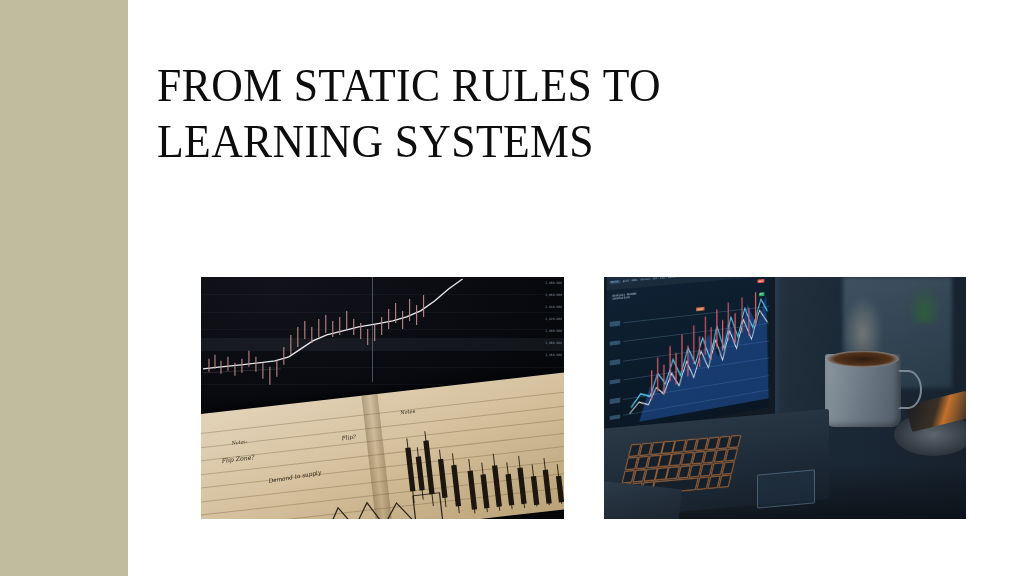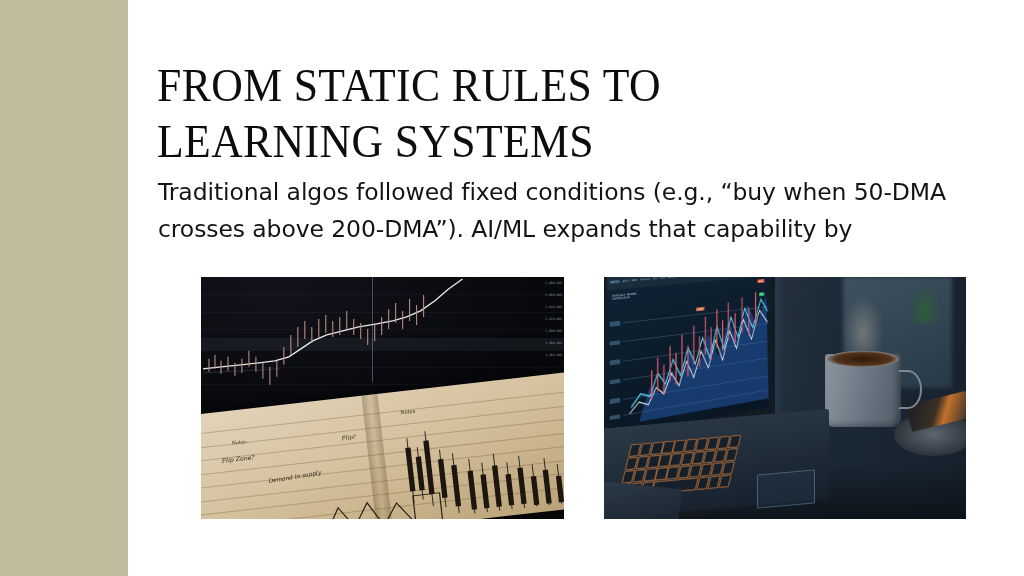--- a/index.html
+++ b/index.html
@@ -444,21 +444,20 @@
 </style>
 </head>
 <body>
 
 <div id="slide">
 
   <div id="side-band"></div>
 
   <h1 id="slide-title">From static rules to learning systems</h1>
 
-  <p id="slide-body">Traditional algos followed fixed conditions (e.g., “buy when 50-DMA crosses above 200-DMA”). AI/ML expands that capability by</p>
 
   <div class="photo" id="photo-left">
     <div class="photo-inner">
 
       <div class="lp-screen">
         <div class="lp-grid-row" style="top:12%"></div>
         <div class="lp-grid-row" style="top:24%"></div>
         <div class="lp-grid-row" style="top:36%"></div>
         <div class="lp-grid-row" style="top:62%"></div>
         <div class="lp-grid-row" style="top:74%"></div>

